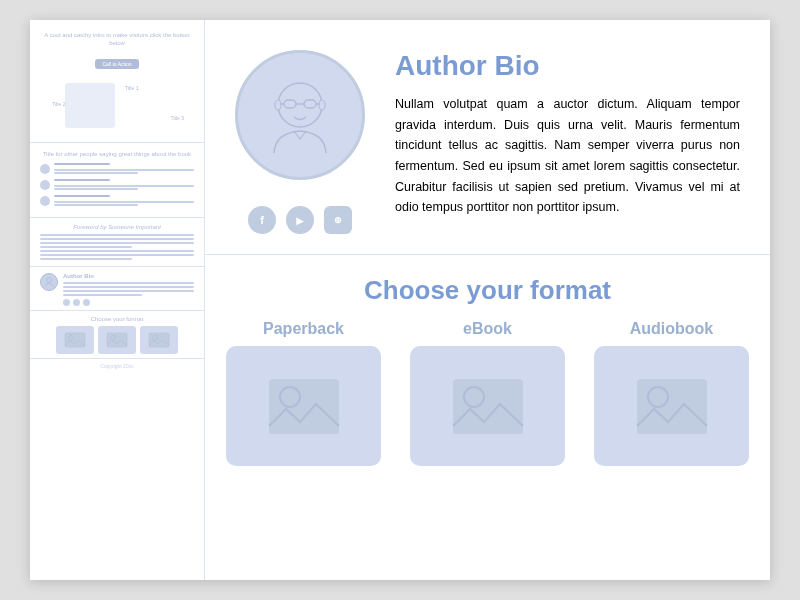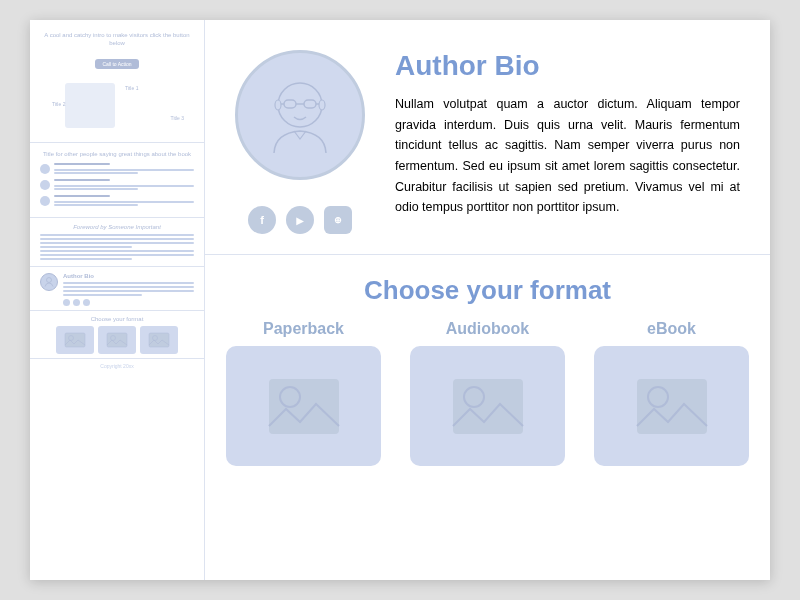--- a/index.html
+++ b/index.html
@@ -498,40 +498,40 @@
             <div class="format-img-large">
               <svg width="80" height="65" viewBox="0 0 80 65" fill="none">
                 <rect x="5" y="5" width="70" height="55" rx="4" fill="#c0ccdf"></rect>
                 <circle cx="26" cy="23" r="10" fill="none" stroke="#b0bcd8" stroke-width="2"></circle>
                 <path d="M5 52 L22 35 L36 48 L52 30 L75 52" fill="none" stroke="#b0bcd8" stroke-width="2"></path>
               </svg>
             </div>
           </div>
 
           <div class="format-option">
+            <div class="format-label">eBook</div>
+            <div class="format-img-large">
+              <svg width="80" height="65" viewBox="0 0 80 65" fill="none">
+                <rect x="5" y="5" width="70" height="55" rx="4" fill="#c0ccdf"></rect>
+                <circle cx="26" cy="23" r="10" fill="none" stroke="#b0bcd8" stroke-width="2"></circle>
+                <path d="M5 52 L22 35 L36 48 L52 30 L75 52" fill="none" stroke="#b0bcd8" stroke-width="2"></path>
+              </svg>
+            </div>
+          </div>
+
+          <div class="format-option">
             <div class="format-label">Audiobook</div>
             <div class="format-img-large">
               <svg width="80" height="65" viewBox="0 0 80 65" fill="none">
                 <rect x="5" y="5" width="70" height="55" rx="4" fill="#c0ccdf"></rect>
                 <circle cx="26" cy="23" r="10" fill="none" stroke="#b0bcd8" stroke-width="2"></circle>
                 <path d="M5 52 L22 35 L36 48 L52 30 L75 52" fill="none" stroke="#b0bcd8" stroke-width="2"></path>
               </svg>
             </div>
           </div>
 
-          <div class="format-option">
-            <div class="format-label">eBook</div>
-            <div class="format-img-large">
-              <svg width="80" height="65" viewBox="0 0 80 65" fill="none">
-                <rect x="5" y="5" width="70" height="55" rx="4" fill="#c0ccdf"></rect>
-                <circle cx="26" cy="23" r="10" fill="none" stroke="#b0bcd8" stroke-width="2"></circle>
-                <path d="M5 52 L22 35 L36 48 L52 30 L75 52" fill="none" stroke="#b0bcd8" stroke-width="2"></path>
-              </svg>
-            </div>
-          </div>
-
         </div>
       </div>
 
     </div>
 
   </div>
 </div>
 
 </body></html>

